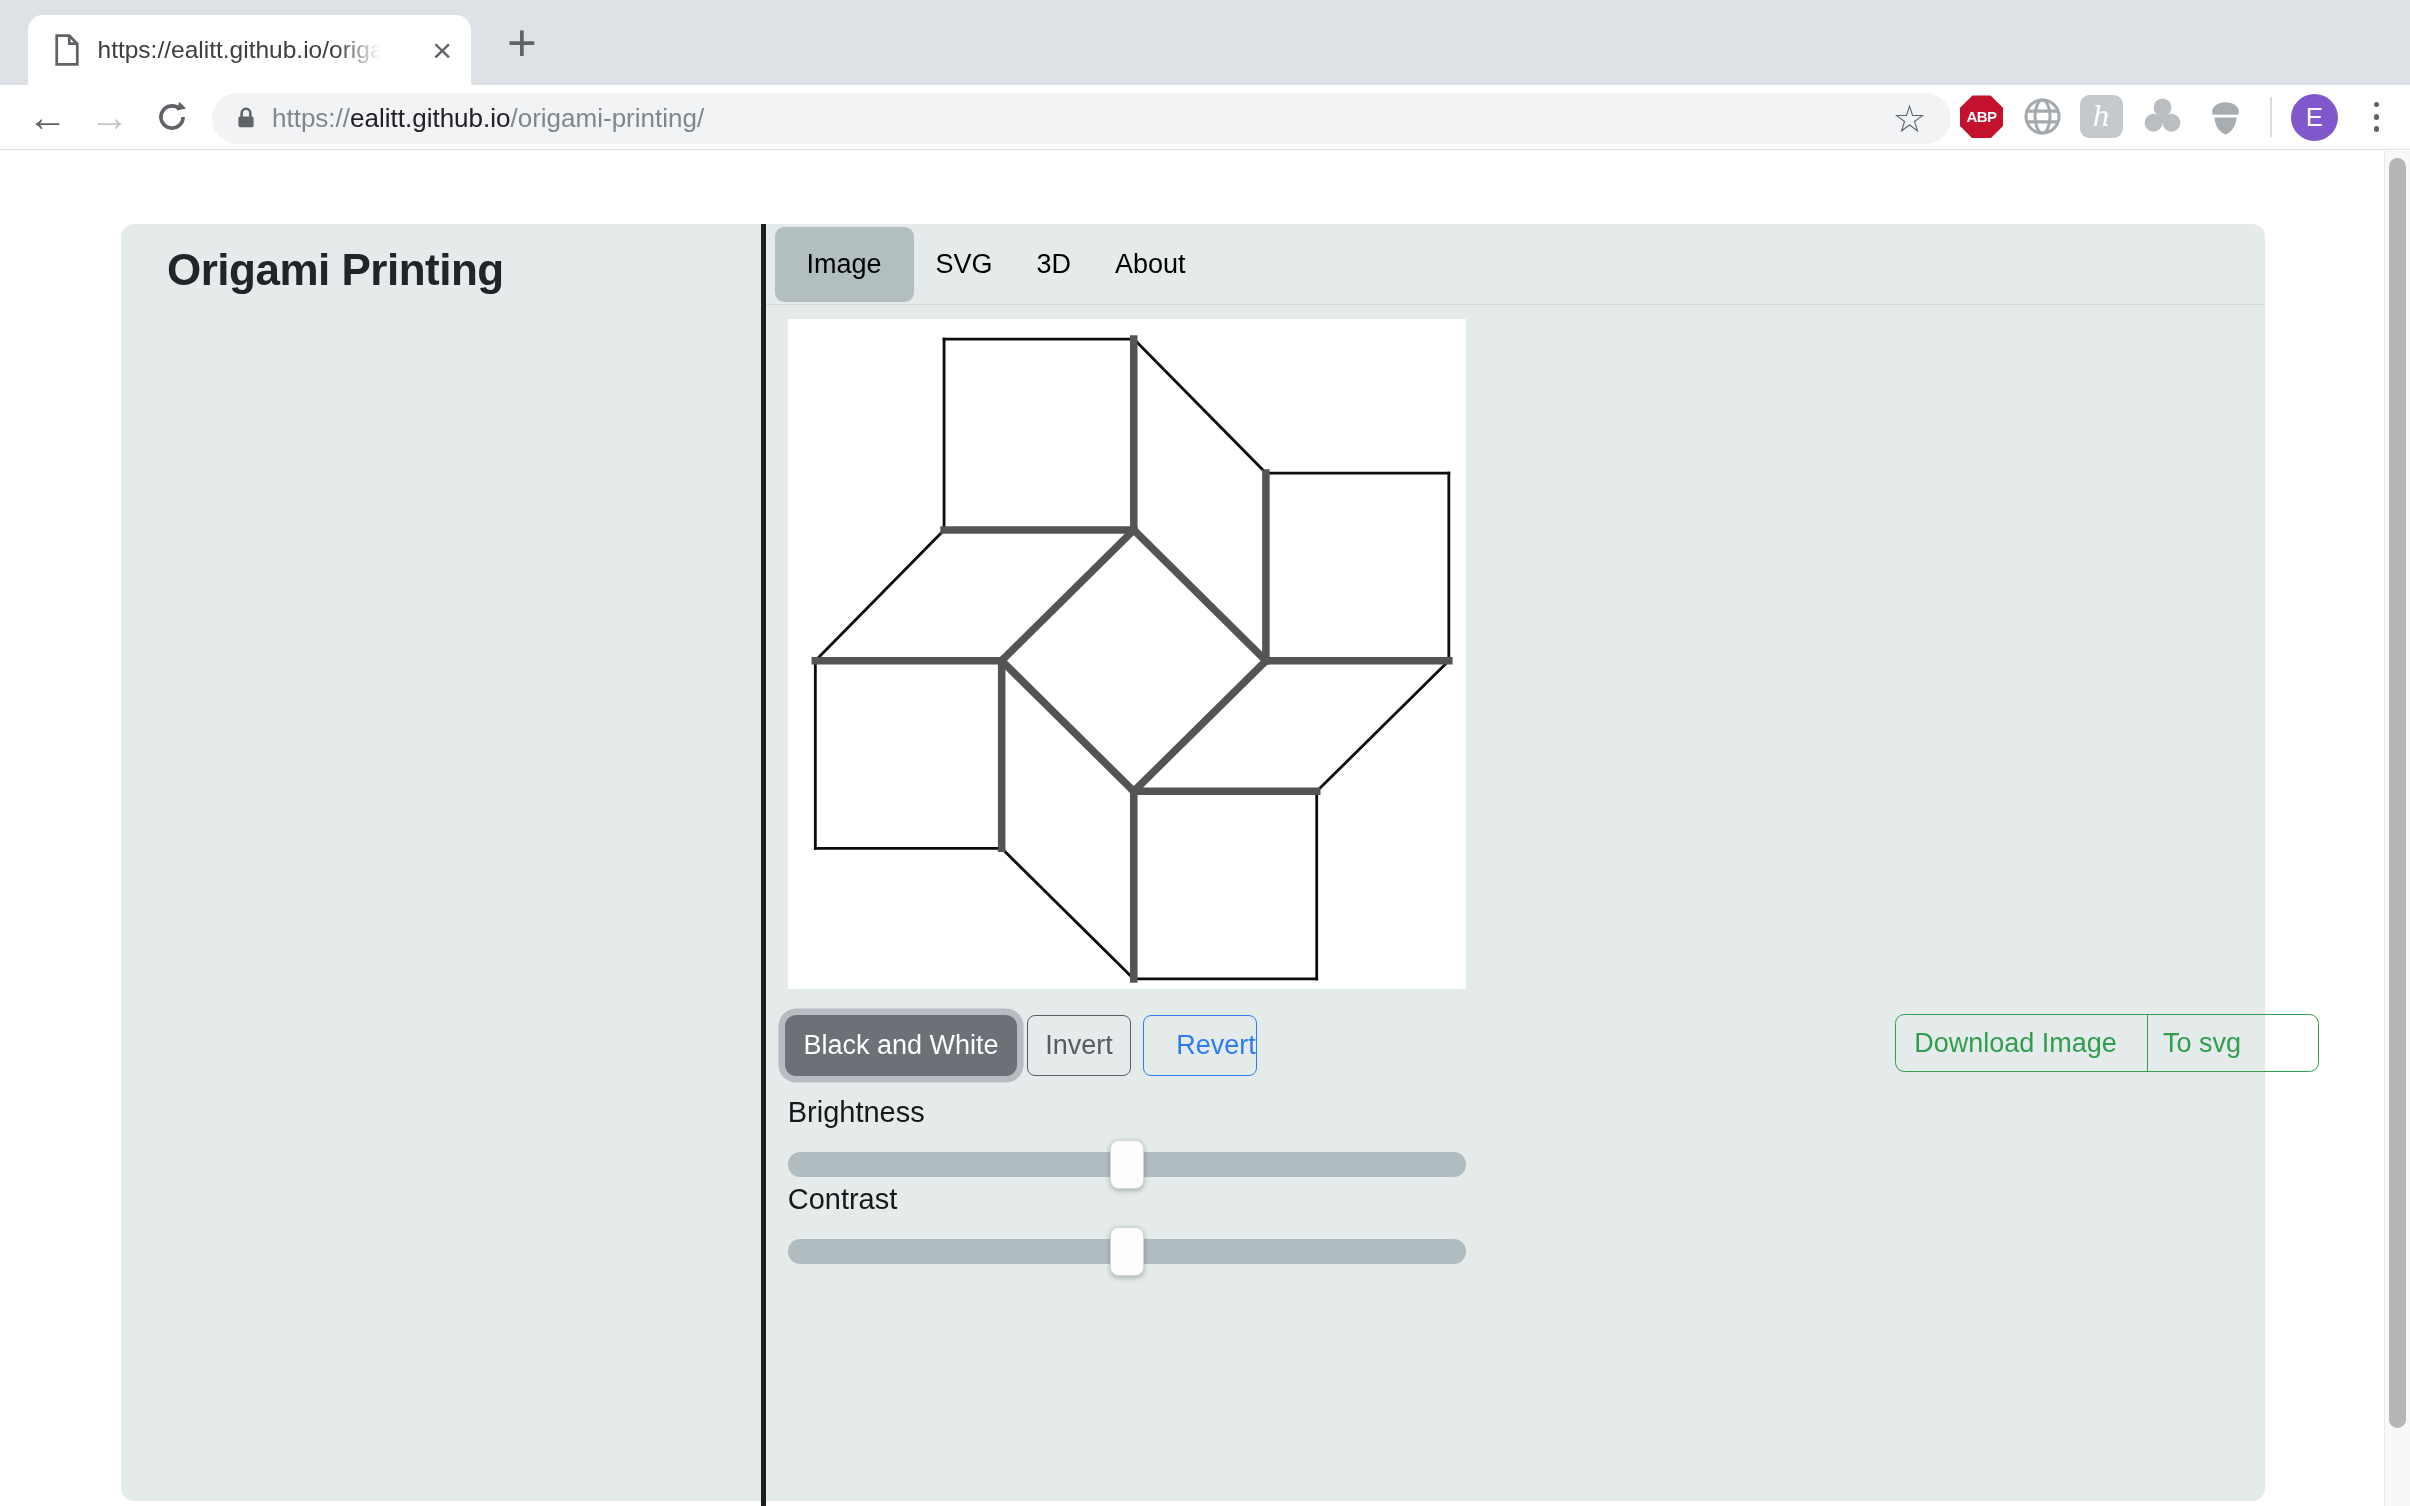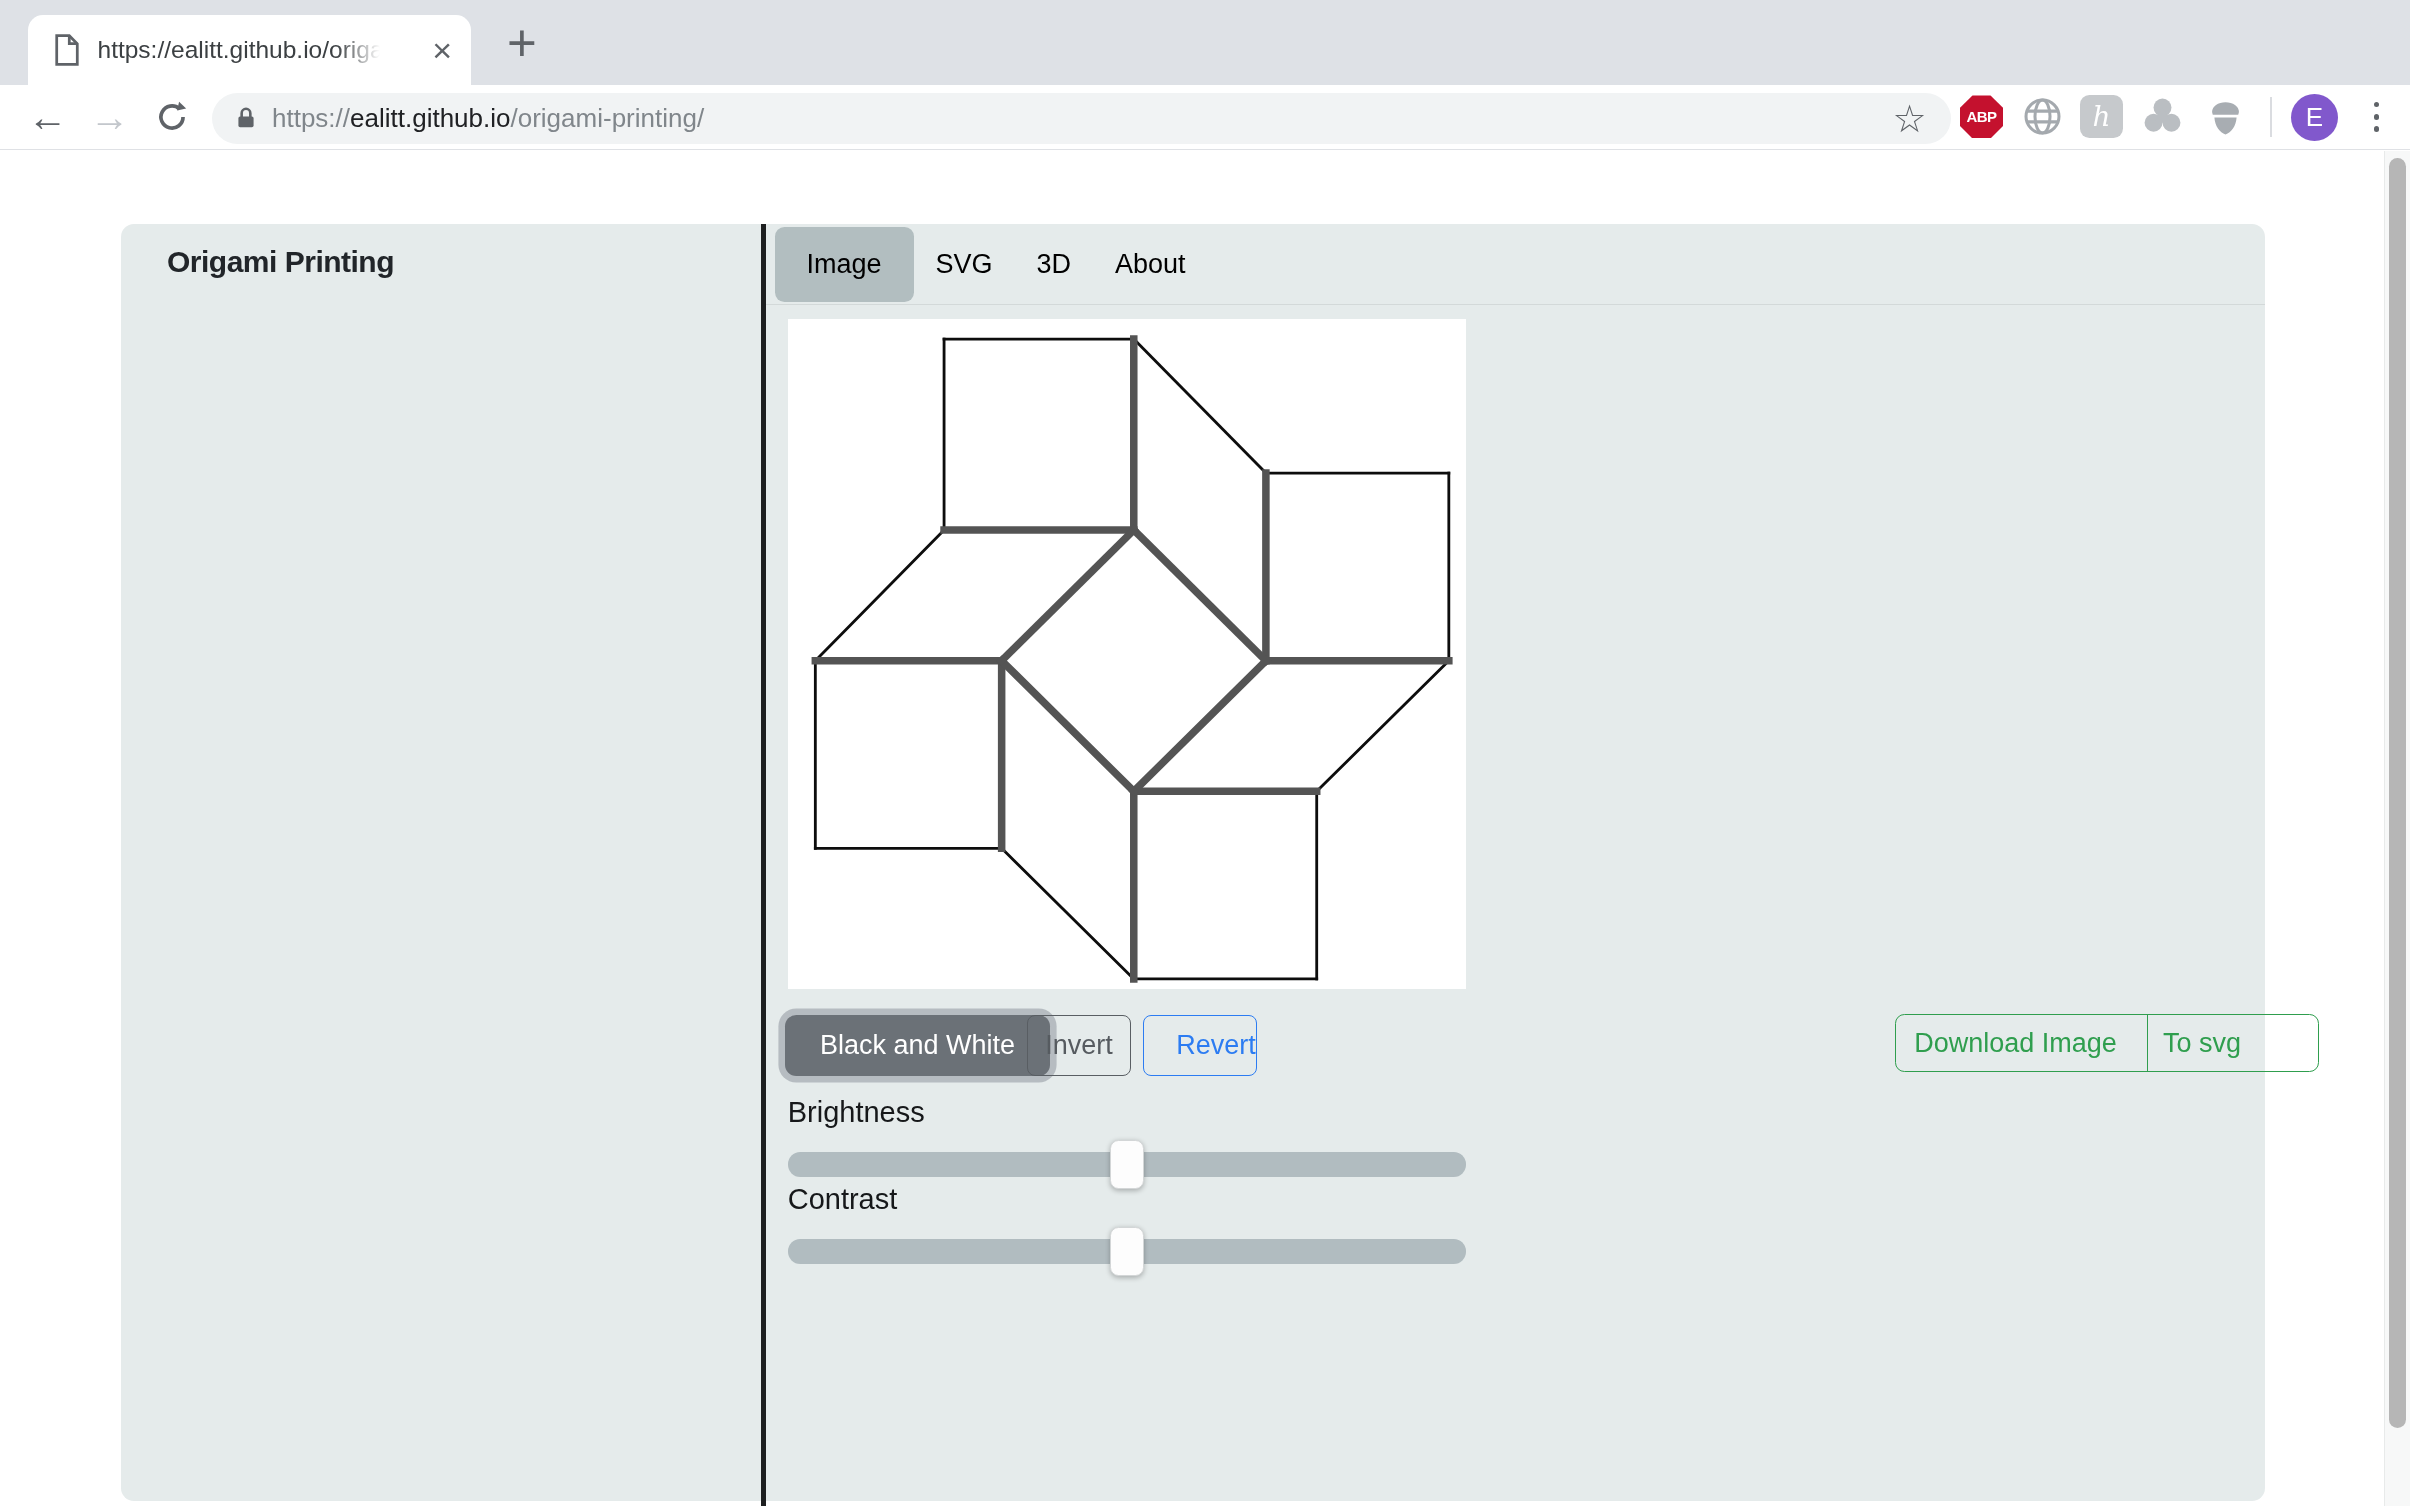--- a/index.html
+++ b/index.html
@@ -47,21 +47,21 @@
   .kebab i{width:5.6px;height:5.6px;border-radius:50%;background:#5f6368;}
 
   
   .page{position:absolute;left:0;top:151px;width:2411px;height:1356px;background:#fff;}
   .pg-scrollbar{position:absolute;right:0;top:0;width:27px;height:1356px;background:#f7f8f8;
                 border-left:1.9px solid #e8eaea;box-sizing:border-box;}
   .pg-thumb{position:absolute;left:3.8px;top:6.6px;width:17px;height:1270px;border-radius:8.5px;background:#b6b6b6;}
 
   .sidebar{position:absolute;left:121px;top:73px;width:640px;height:1277px;background:#e5ebeb;
            border-radius:13px 0 0 13px;}
-  .app-title{position:absolute;left:46px;top:21px;font-size:30px;font-weight:700;color:#212529;letter-spacing:-0.5px;}
+  .app-title{position:absolute;left:46px;top:21px;font-size:44px;font-weight:700;color:#212529;letter-spacing:-0.5px;}
   .upload-card{position:absolute;left:46px;top:102px;width:541px;}
   .upload-head{height:63px;background:#adbabc;border:0.9px solid #9aa6a8;border-radius:9.4px 9.4px 0 0;
                box-sizing:border-box;display:flex;align-items:center;padding-left:56px;font-size:29px;color:#000;}
   .upload-body{height:113px;background:#fff;border:0.9px solid #e2e6e6;border-top:none;box-sizing:border-box;
                display:flex;align-items:center;padding-left:66px;}
   .choosefile{width:192px;height:47px;border:1.9px solid #a6a6a6;border-radius:3.8px;
               background:linear-gradient(#ffffff, #f4f4f4 60%, #e8e8e8);font-size:28px;color:#000;
               display:flex;align-items:center;justify-content:center;font-family:"Liberation Sans",sans-serif;}
   .file-status{margin-left:17px;font-size:28px;color:#262626;}
   .upload-scroll{height:25.4px;background:#f8f9f9;border:0.9px solid #e2e6e6;border-top:0.9px solid #e6e6e6;
@@ -76,21 +76,21 @@
             box-sizing:border-box;display:flex;align-items:center;padding-left:8.5px;}
   .apptab{height:75px;display:flex;align-items:center;justify-content:center;font-size:27px;color:#000;}
   .apptab.active{width:139px;background:#b2bec0;border-radius:9.4px;}
   .apptab.plain{padding:0 22px;}
 
   .imagebox{position:absolute;left:21.7px;top:95px;width:678px;height:670px;background:#fff;}
   .imagebox svg{position:absolute;left:0;top:0;width:678px;height:670px;}
 
   .btn{position:absolute;top:791px;height:61px;box-sizing:border-box;display:flex;align-items:center;
        justify-content:center;font-size:27px;border-radius:8px;}
-  .btn-bw{left:19px;width:265px;background:#6b7177;color:#fff;border-radius:11.3px;
+  .btn-bw{left:19px;width:232px;background:#6b7177;color:#fff;border-radius:11.3px;
           box-shadow:0 0 0 6.6px #b6bcc1;}
   .btn-invert{left:261px;width:104px;border:1.9px solid #595e63;color:#565b60;}
   .btn-revert{left:377px;width:114px;border:1.9px solid #2c7cf2;color:#2c7cf2;padding-left:32px;}
   .btn-group{position:absolute;left:1129px;top:790px;width:424px;height:58px;border:1.9px solid #2f9e4e;
              border-radius:9.4px;box-sizing:border-box;display:flex;}
   .btn-group .cell{display:flex;align-items:center;justify-content:center;color:#2f9e4e;font-size:27px;height:100%;box-sizing:border-box;}
   .cell.dl{width:239px;}
   .cell.tosvg{width:109px;border-left:1.9px solid #2f9e4e;margin-left:12px;}
 
   .slider-label{position:absolute;left:21.7px;font-size:29px;color:#16181a;}

